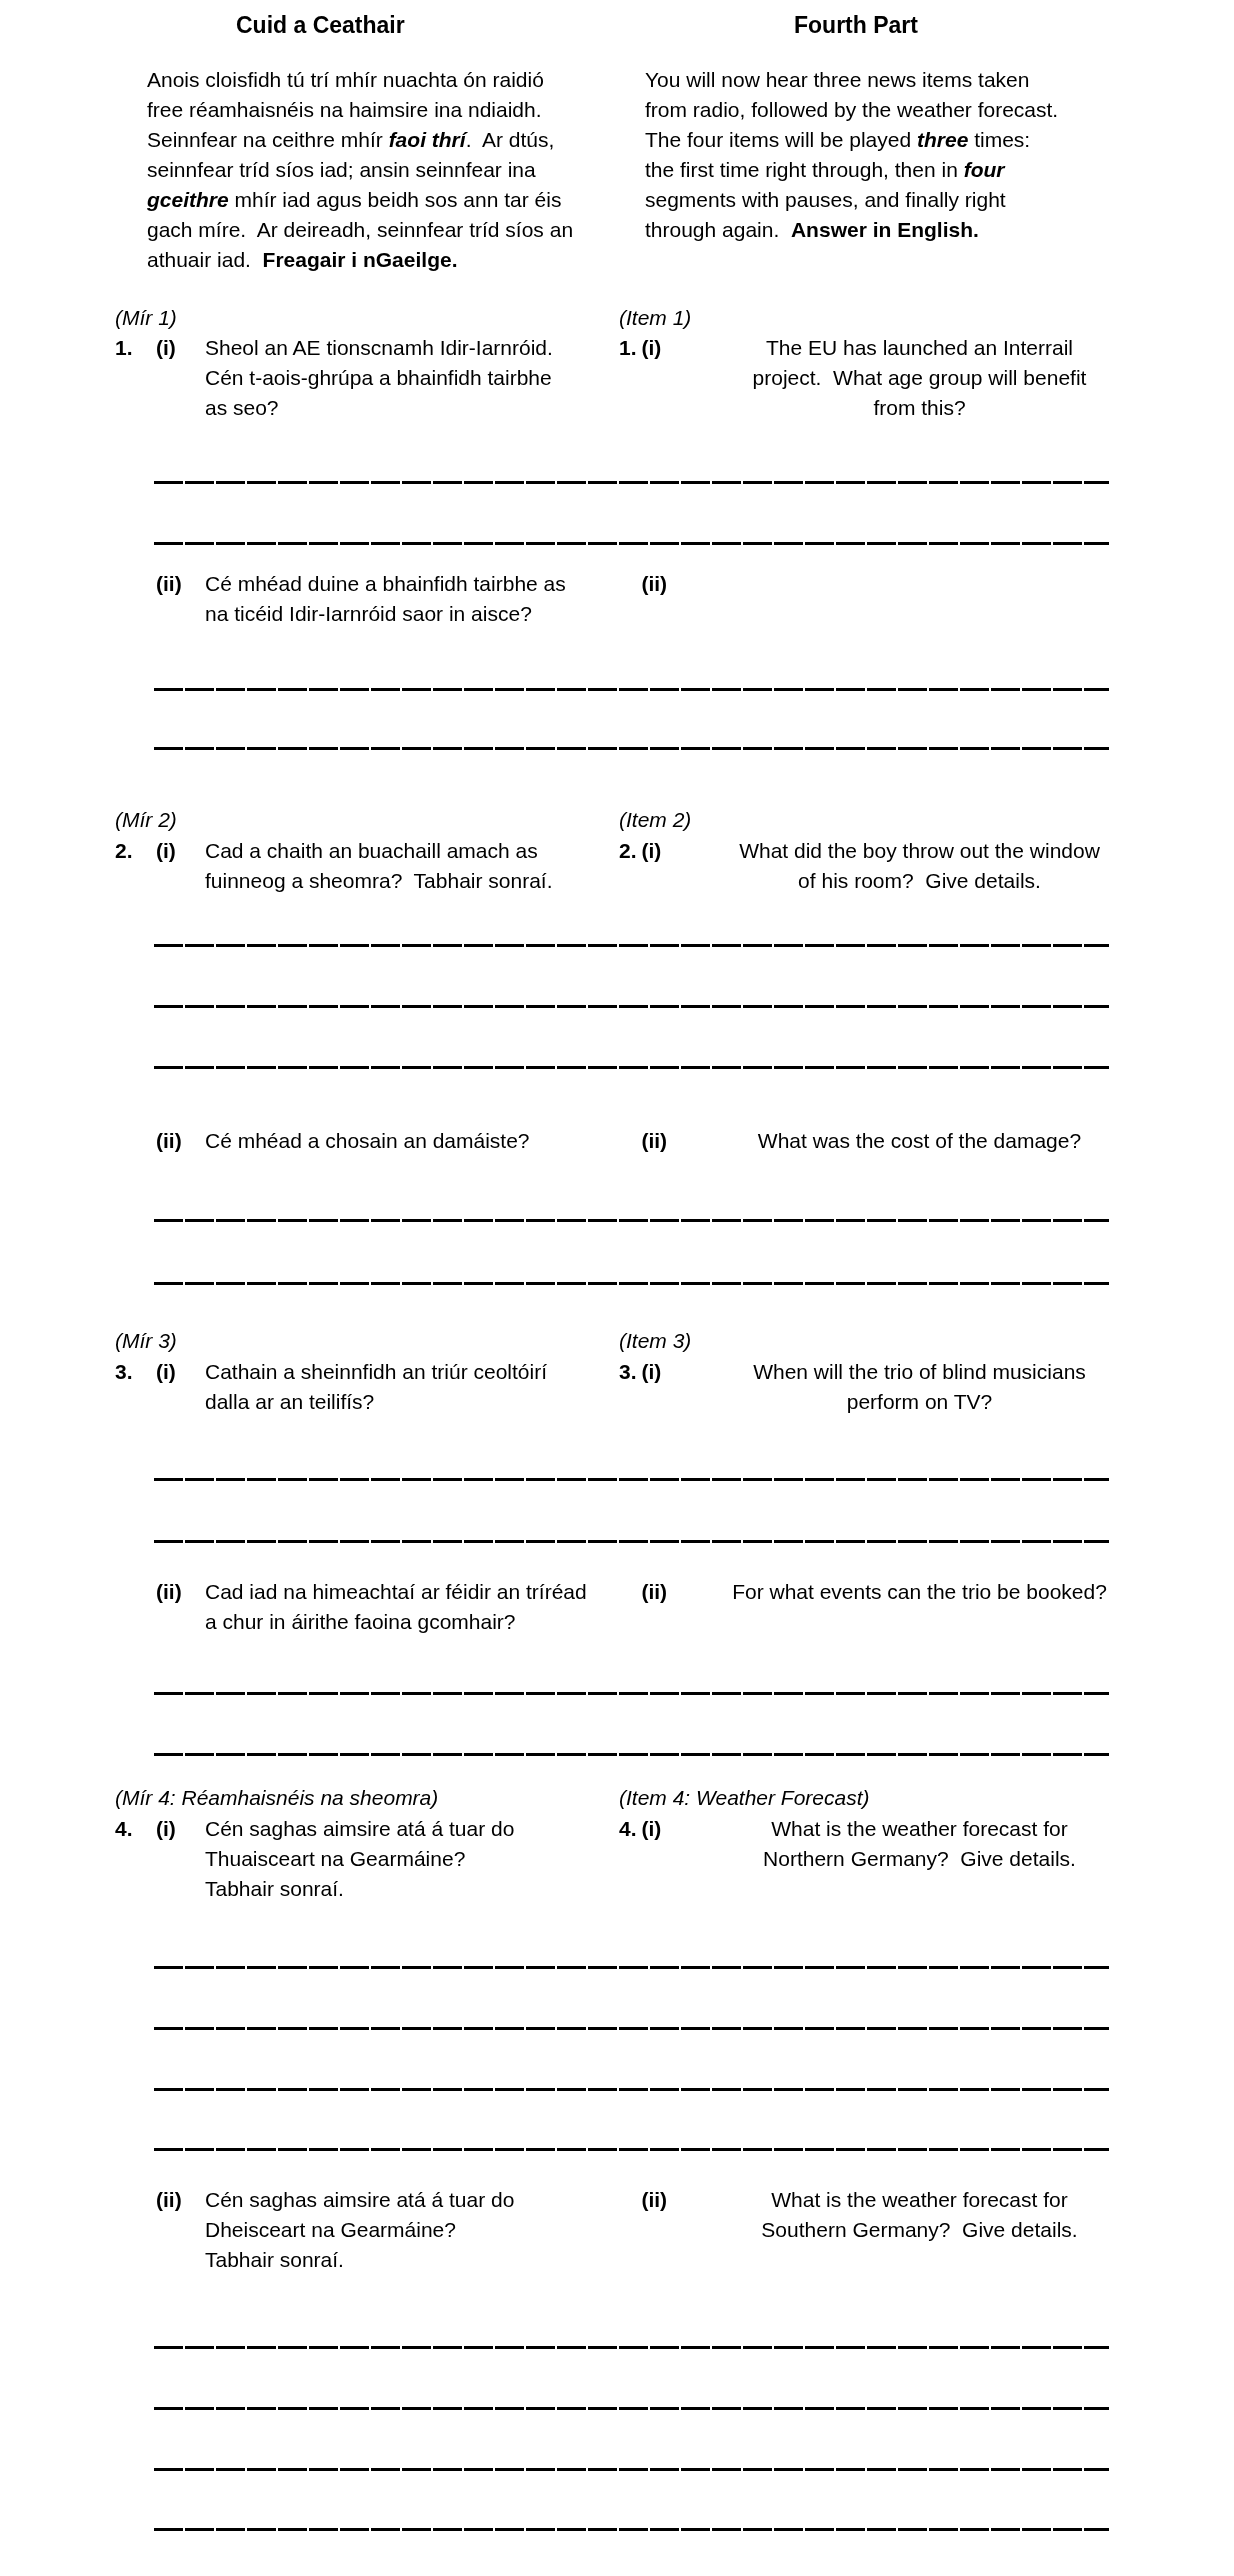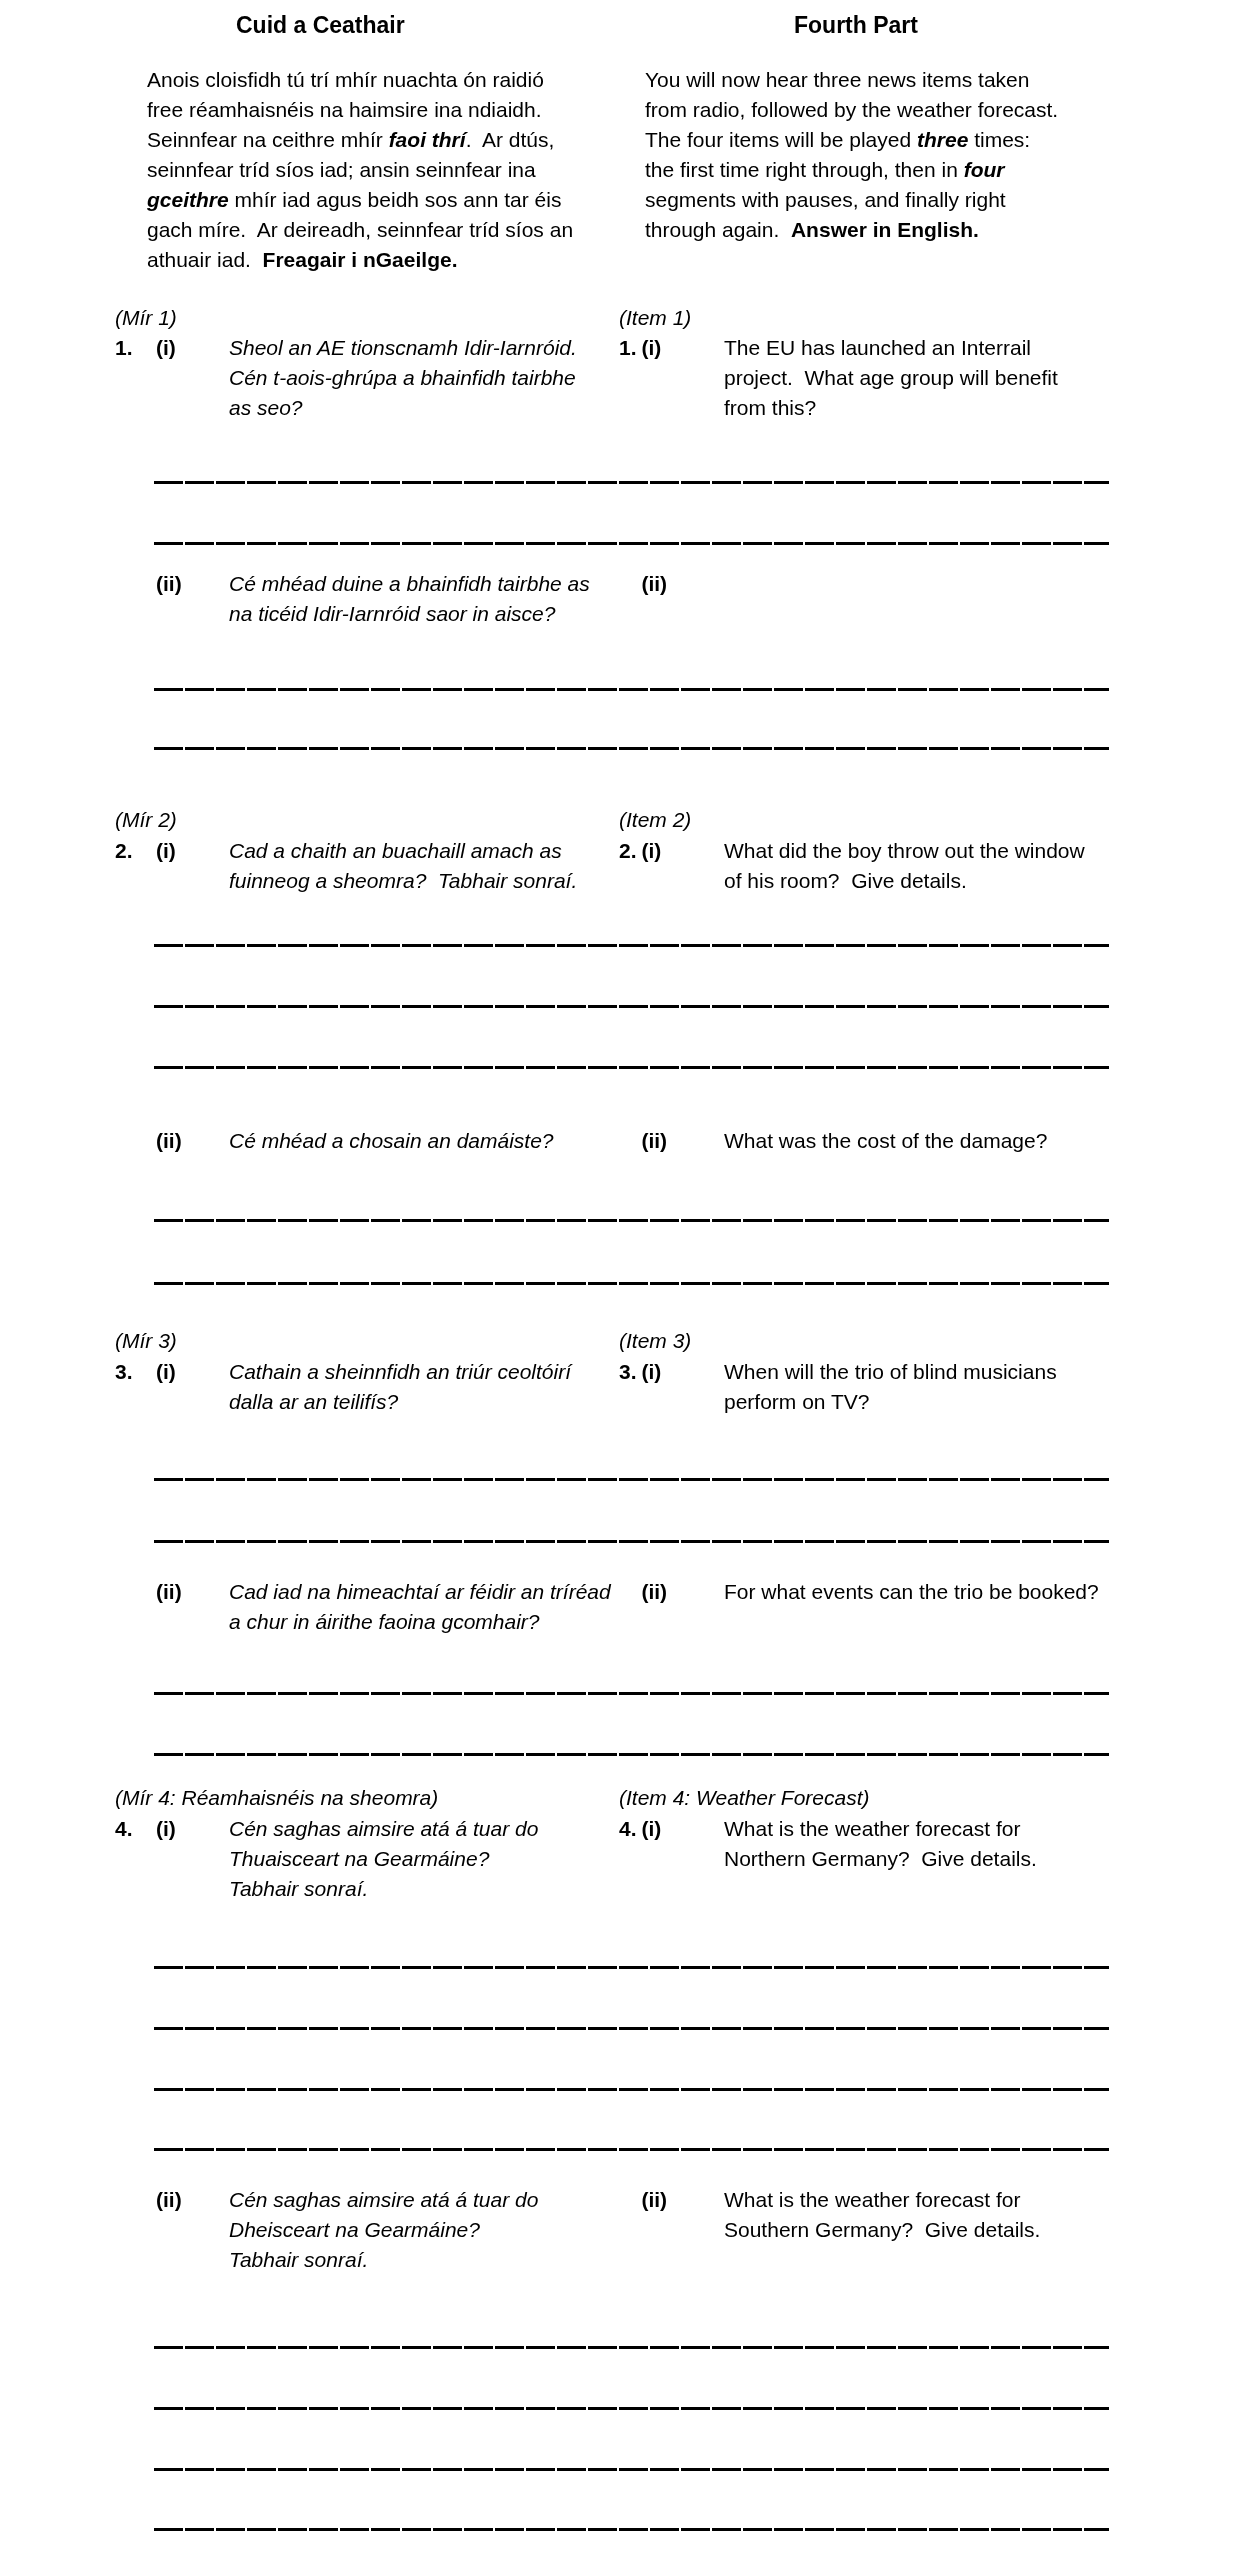--- a/index.html
+++ b/index.html
@@ -38,22 +38,22 @@
   .q {
     position: absolute;
     font-size: 21px;
     line-height: 30px;
   }
   .qleft  { left: 115px; width: 496px; }
   .qright { left: 619px; width: 496px; }
   .q .num    { position: absolute; left: 0; top: 0; font-weight: 700; }
   .qleft  .marker { position: absolute; left: 41px; top: 0; font-weight: 700; }
   .qright .marker { position: absolute; left: 22.4px; top: 0; font-weight: 700; }
-  .qleft  .lines { margin-left: 114px; font-style: italic; }
-  .qright .lines { margin-left: 105px; }
+  .qleft  .lines { margin-left: 90px; }
+  .qright .lines { margin-left: 105px; text-align: center; }
   .ans {
     position: absolute;
     left: 154px;
     width: 955px;
     height: 2.7px;
     background: repeating-linear-gradient(90deg, #000 0px, #000 29px, #fff 29px, #fff 31px);
   }
 </style>
 </head>
 <body>

